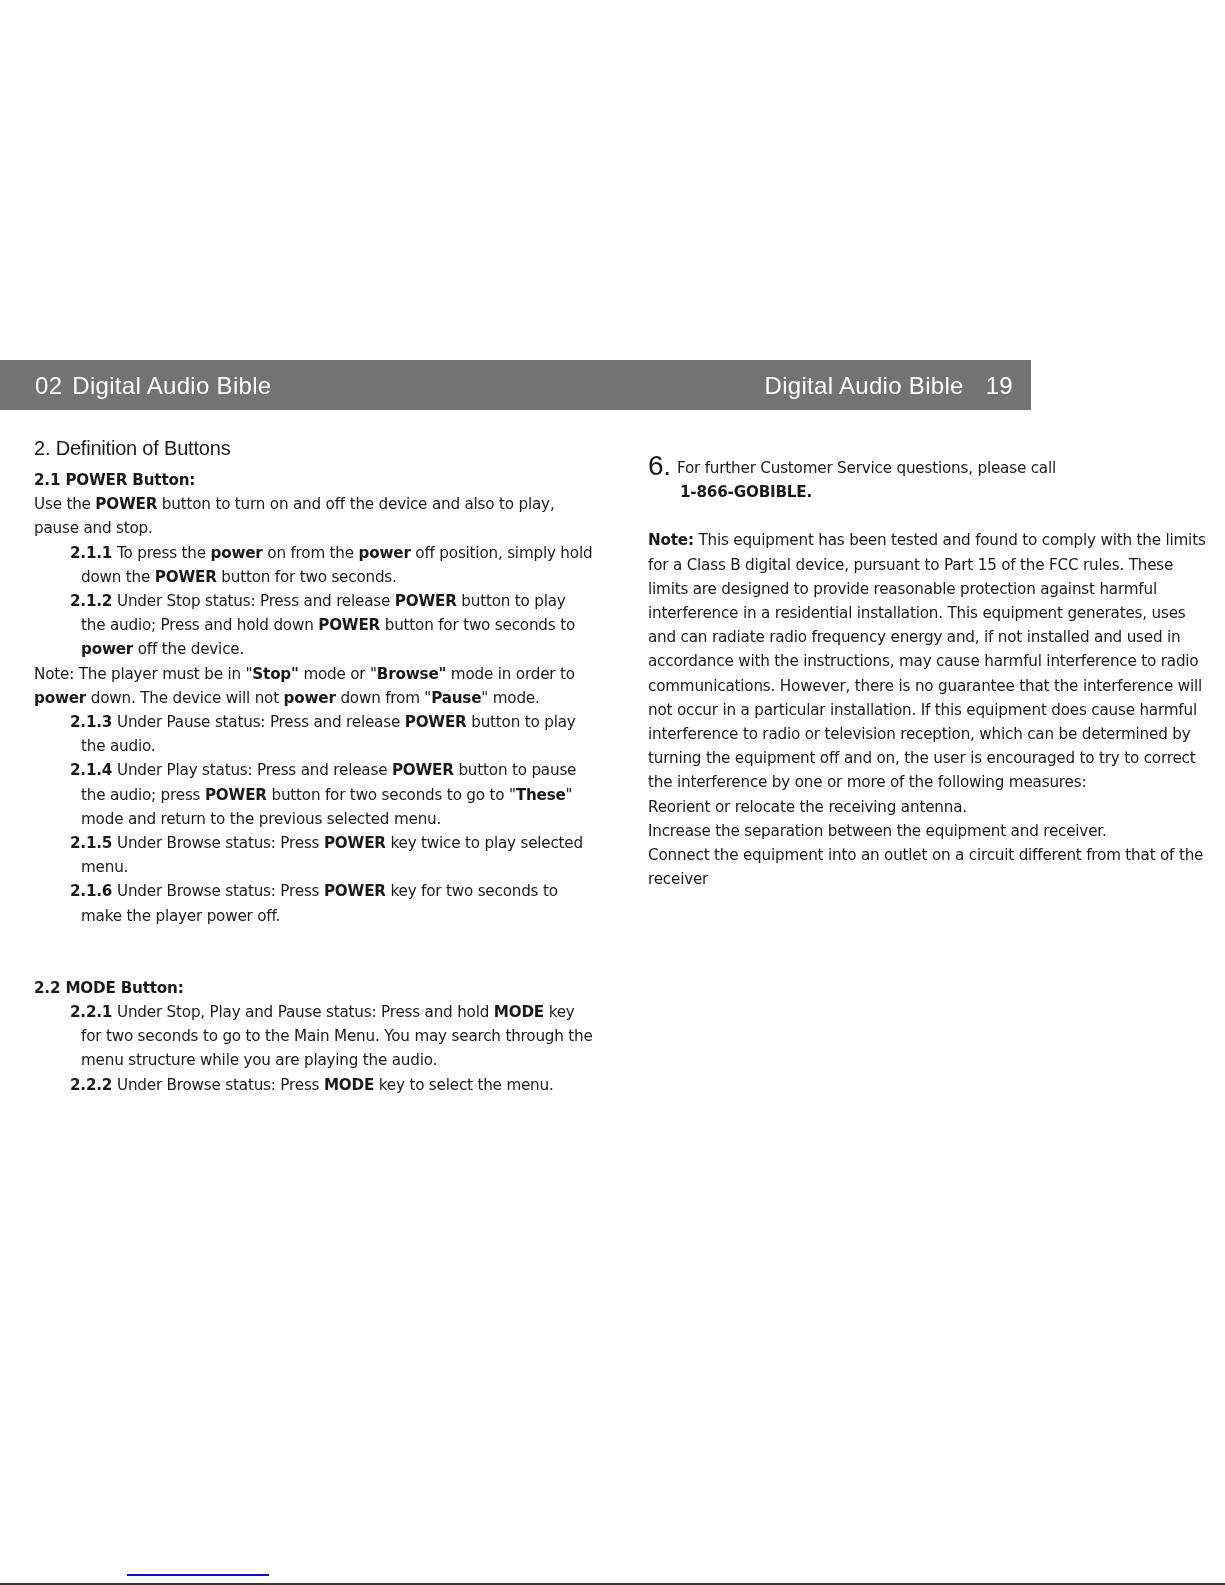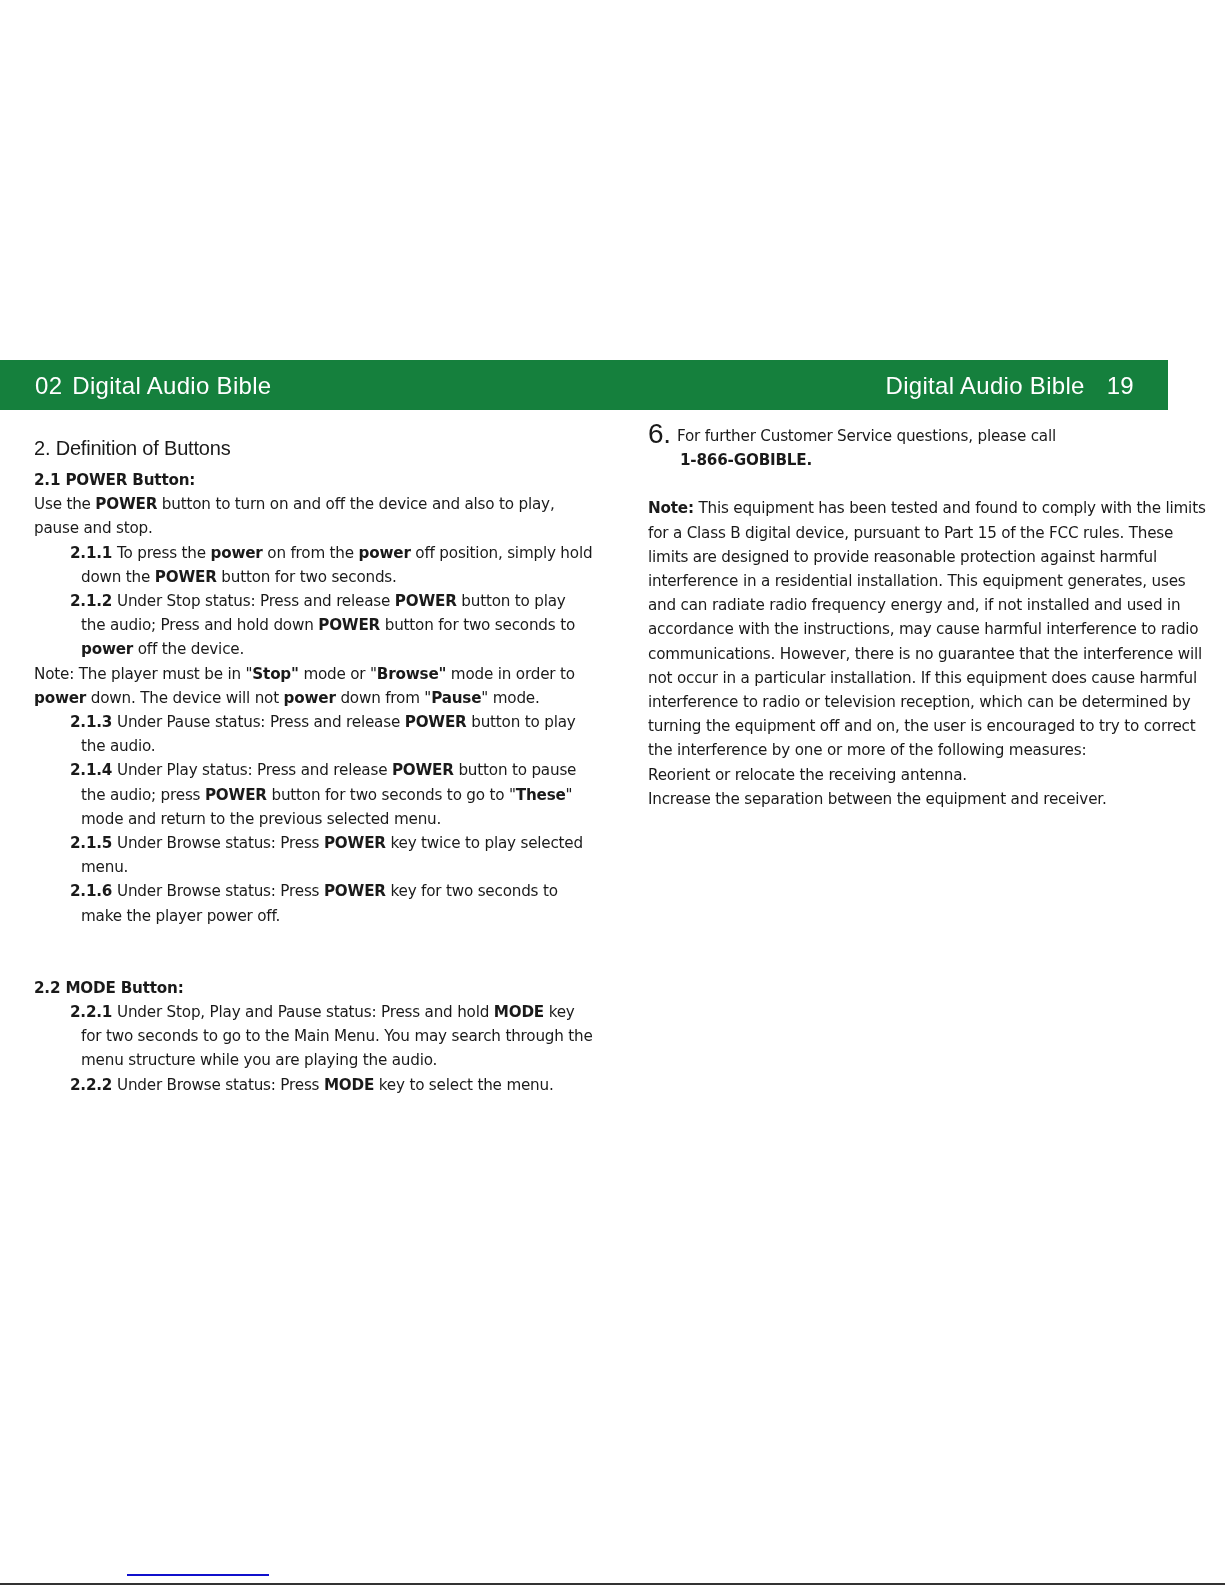--- a/index.html
+++ b/index.html
@@ -1,24 +1,24 @@
 <!DOCTYPE html>
 <html><head>
 <meta charset="utf-8">
 <style>
   html, body { margin: 0; padding: 0; }
   body { width: 1225px; height: 1585px; background: #ffffff; position: relative; overflow: hidden; color: #1a1a1a; }
-  .band { position: absolute; left: 0; top: 360px; width: 1168px; height: 50px; background: #15803d; }
+  .band { position: absolute; left: 0; top: 360px; width: 1031px; height: 50px; background: #737373; }
   .band-left { position: absolute; left: 35px; top: 12px; color: #ffffff; font-family: "Liberation Sans", sans-serif; font-size: 24px; letter-spacing: 0.3px; }
   .band-left .num { margin-right: 10px; }
-  .band-right { position: absolute; right: 34px; top: 12px; color: #ffffff; font-family: "Liberation Sans", sans-serif; font-size: 24px; letter-spacing: 0.3px; }
+  .band-right { position: absolute; right: 18px; top: 12px; color: #ffffff; font-family: "Liberation Sans", sans-serif; font-size: 24px; letter-spacing: 0.3px; }
   .band-right .num { margin-left: 22px; }
   .col { position: absolute; font-family: "DejaVu Sans", sans-serif; font-size: 15.2px; line-height: 24.2px; letter-spacing: -0.2px; }
   .col-left { left: 34px; top: 428px; width: 560px; }
-  .col-right { left: 648px; top: 422px; width: 560px; }
+  .col-right { left: 648px; top: 454px; width: 560px; }
   .h1 { font-family: "Liberation Sans", sans-serif; font-size: 20px; line-height: 40px; margin: 0 0 0 0; font-weight: normal; }
   .h2 { font-weight: bold; }
   b { font-weight: bold; }
   .item { padding-left: 47px; text-indent: -47px; }
   .item .n { font-weight: bold; display: inline-block; width: 47px; text-indent: 0; margin-left: 36px; }
   .spacer { height: 48px; }
   .six { font-family: "Liberation Sans", sans-serif; font-size: 28px; vertical-align: -2px; margin-right: 6px; }
   .phone { padding-left: 32px; font-weight: bold; }
   .gap { height: 24px; }
   .footer-link { position: absolute; left: 127px; top: 1574px; width: 142px; height: 2px; background: #1010cc; }
@@ -64,16 +64,17 @@
   <div class="item"><span class="n">2.2.2</span><span>Under Browse status: Press </span><b>MODE</b><span> key to select the menu.</span></div>
 </div>
 
 <div class="col col-right">
   <div><span class="six">6.</span><span>For further Customer Service questions, please call</span></div>
   <div class="phone">1-866-GOBIBLE.</div>
   <div class="gap"></div>
   <div><b>Note:</b> <span>This equipment has been tested and found to comply with the limits for a Class B digital device, pursuant to Part 15 of the FCC rules. These limits are designed to provide reasonable protection against harmful interference in a residential installation. This equipment generates, uses and can radiate radio frequency energy and, if not installed and used in accordance with the instructions, may cause harmful interference to radio communications. However, there is no guarantee that the interference will not occur in a particular installation. If this equipment does cause harmful interference to radio or television reception, which can be determined by turning the equipment off and on, the user is encouraged to try to correct the interference by one or more of the following measures:</span></div>
   <div>Reorient or relocate the receiving antenna.</div>
   <div>Increase the separation between the equipment and receiver.</div>
+  <div>Connect the equipment into an outlet on a circuit different from that of the receiver</div>
 </div>
 
 <div class="footer-link"></div>
 <div class="footer-strip"></div>
 
 </body></html>

